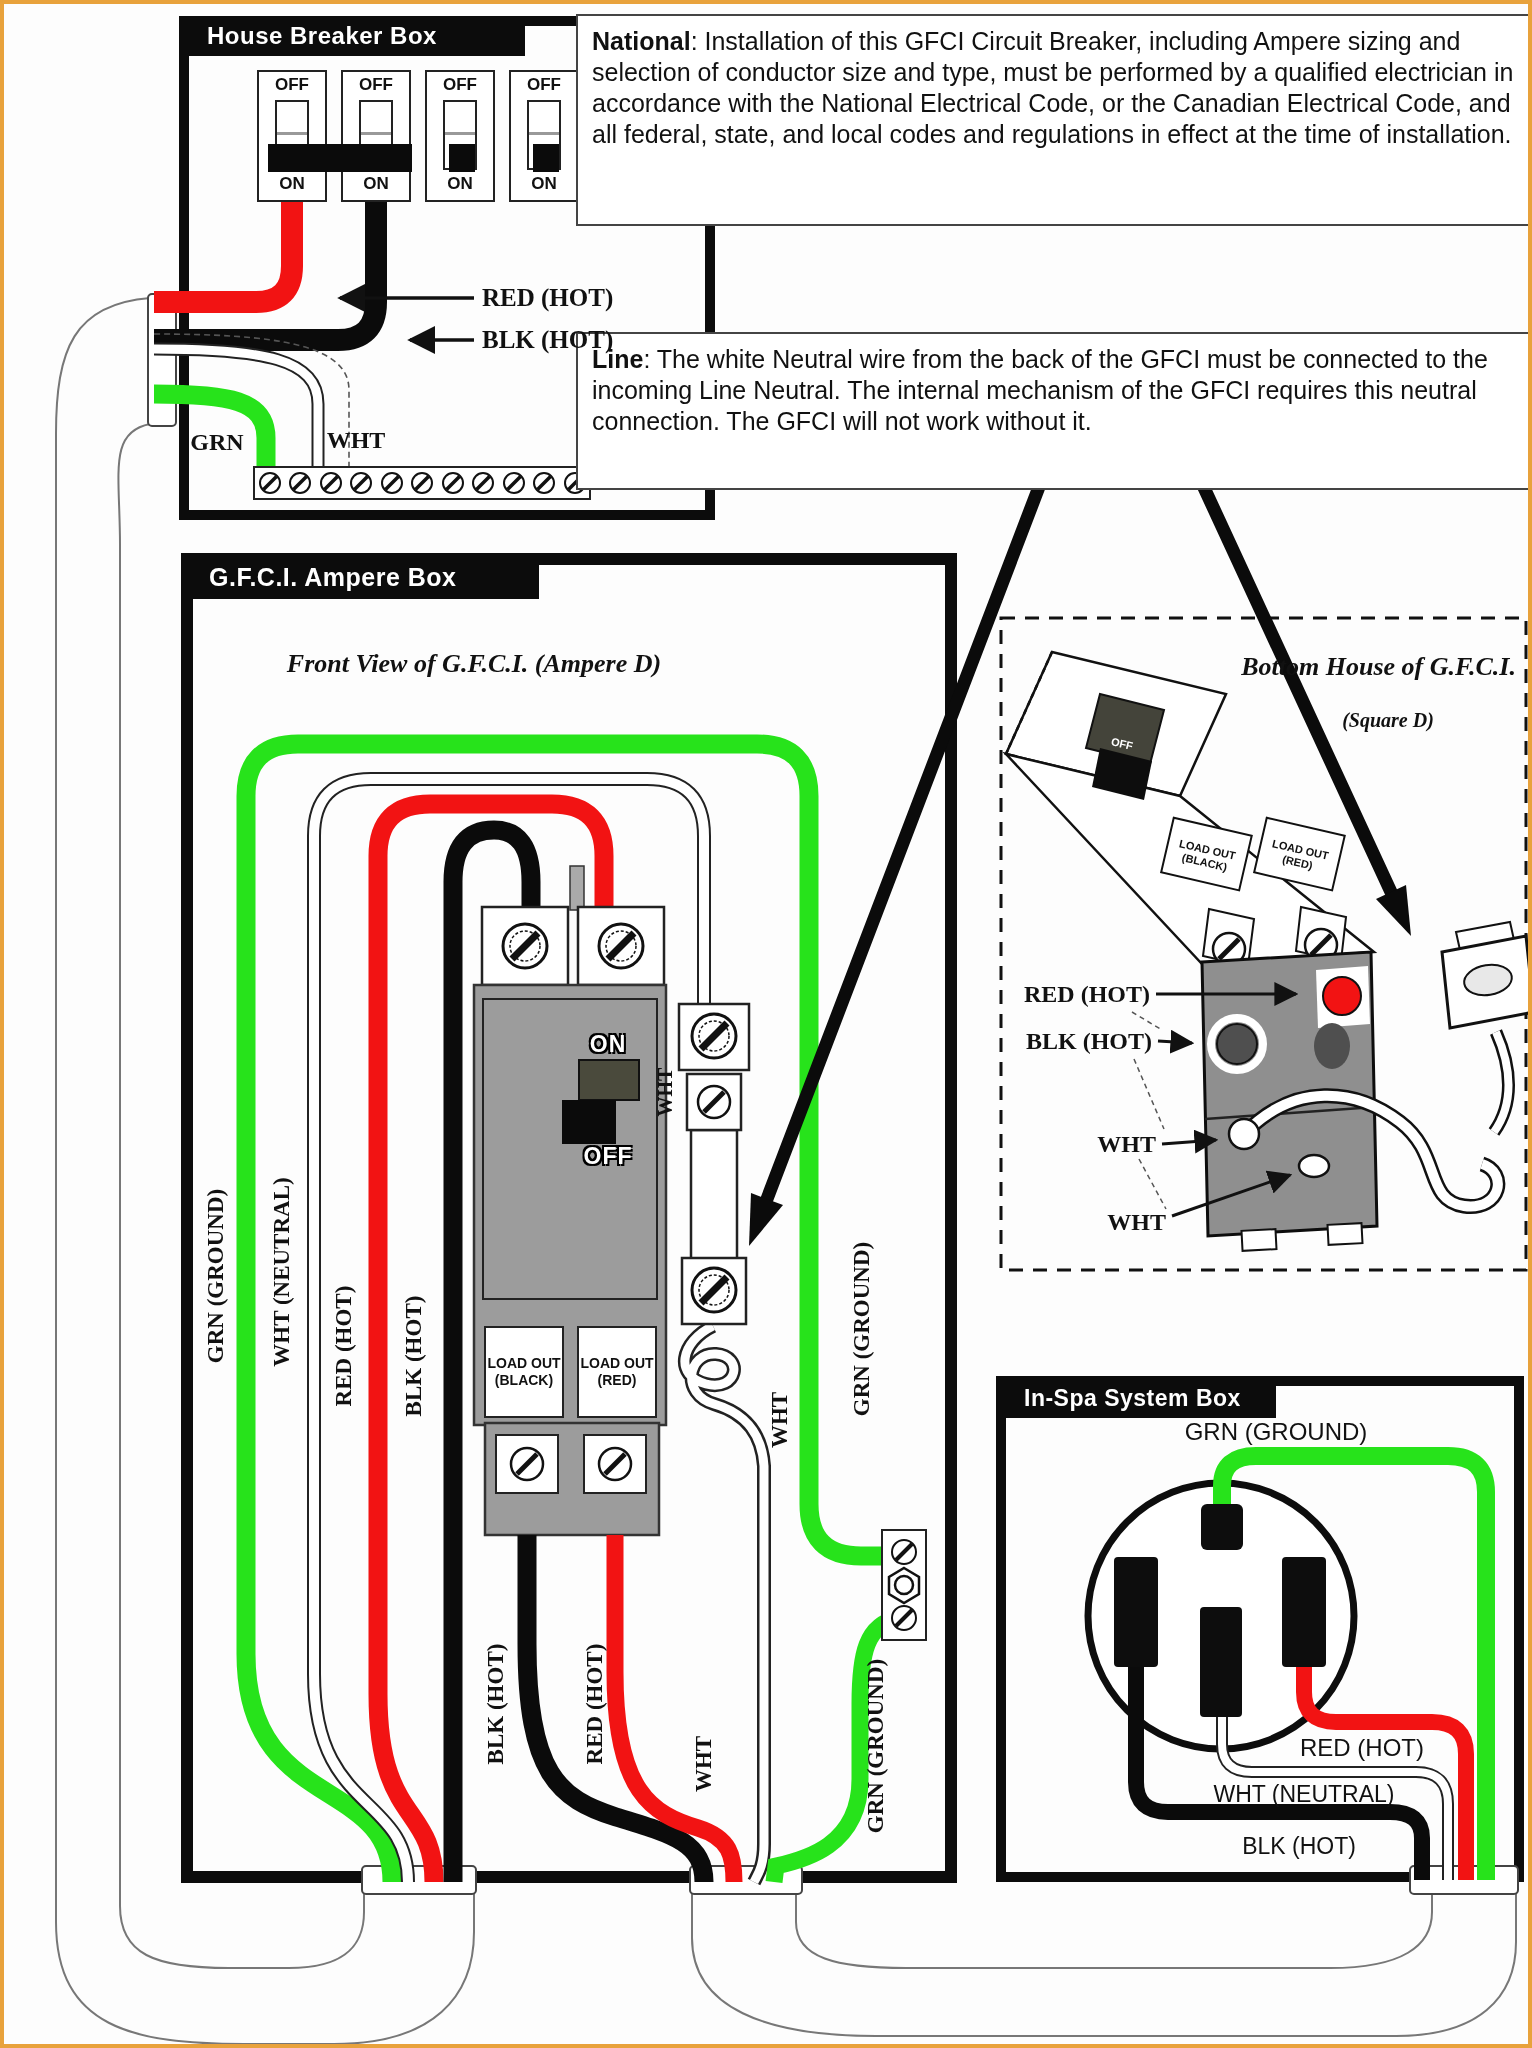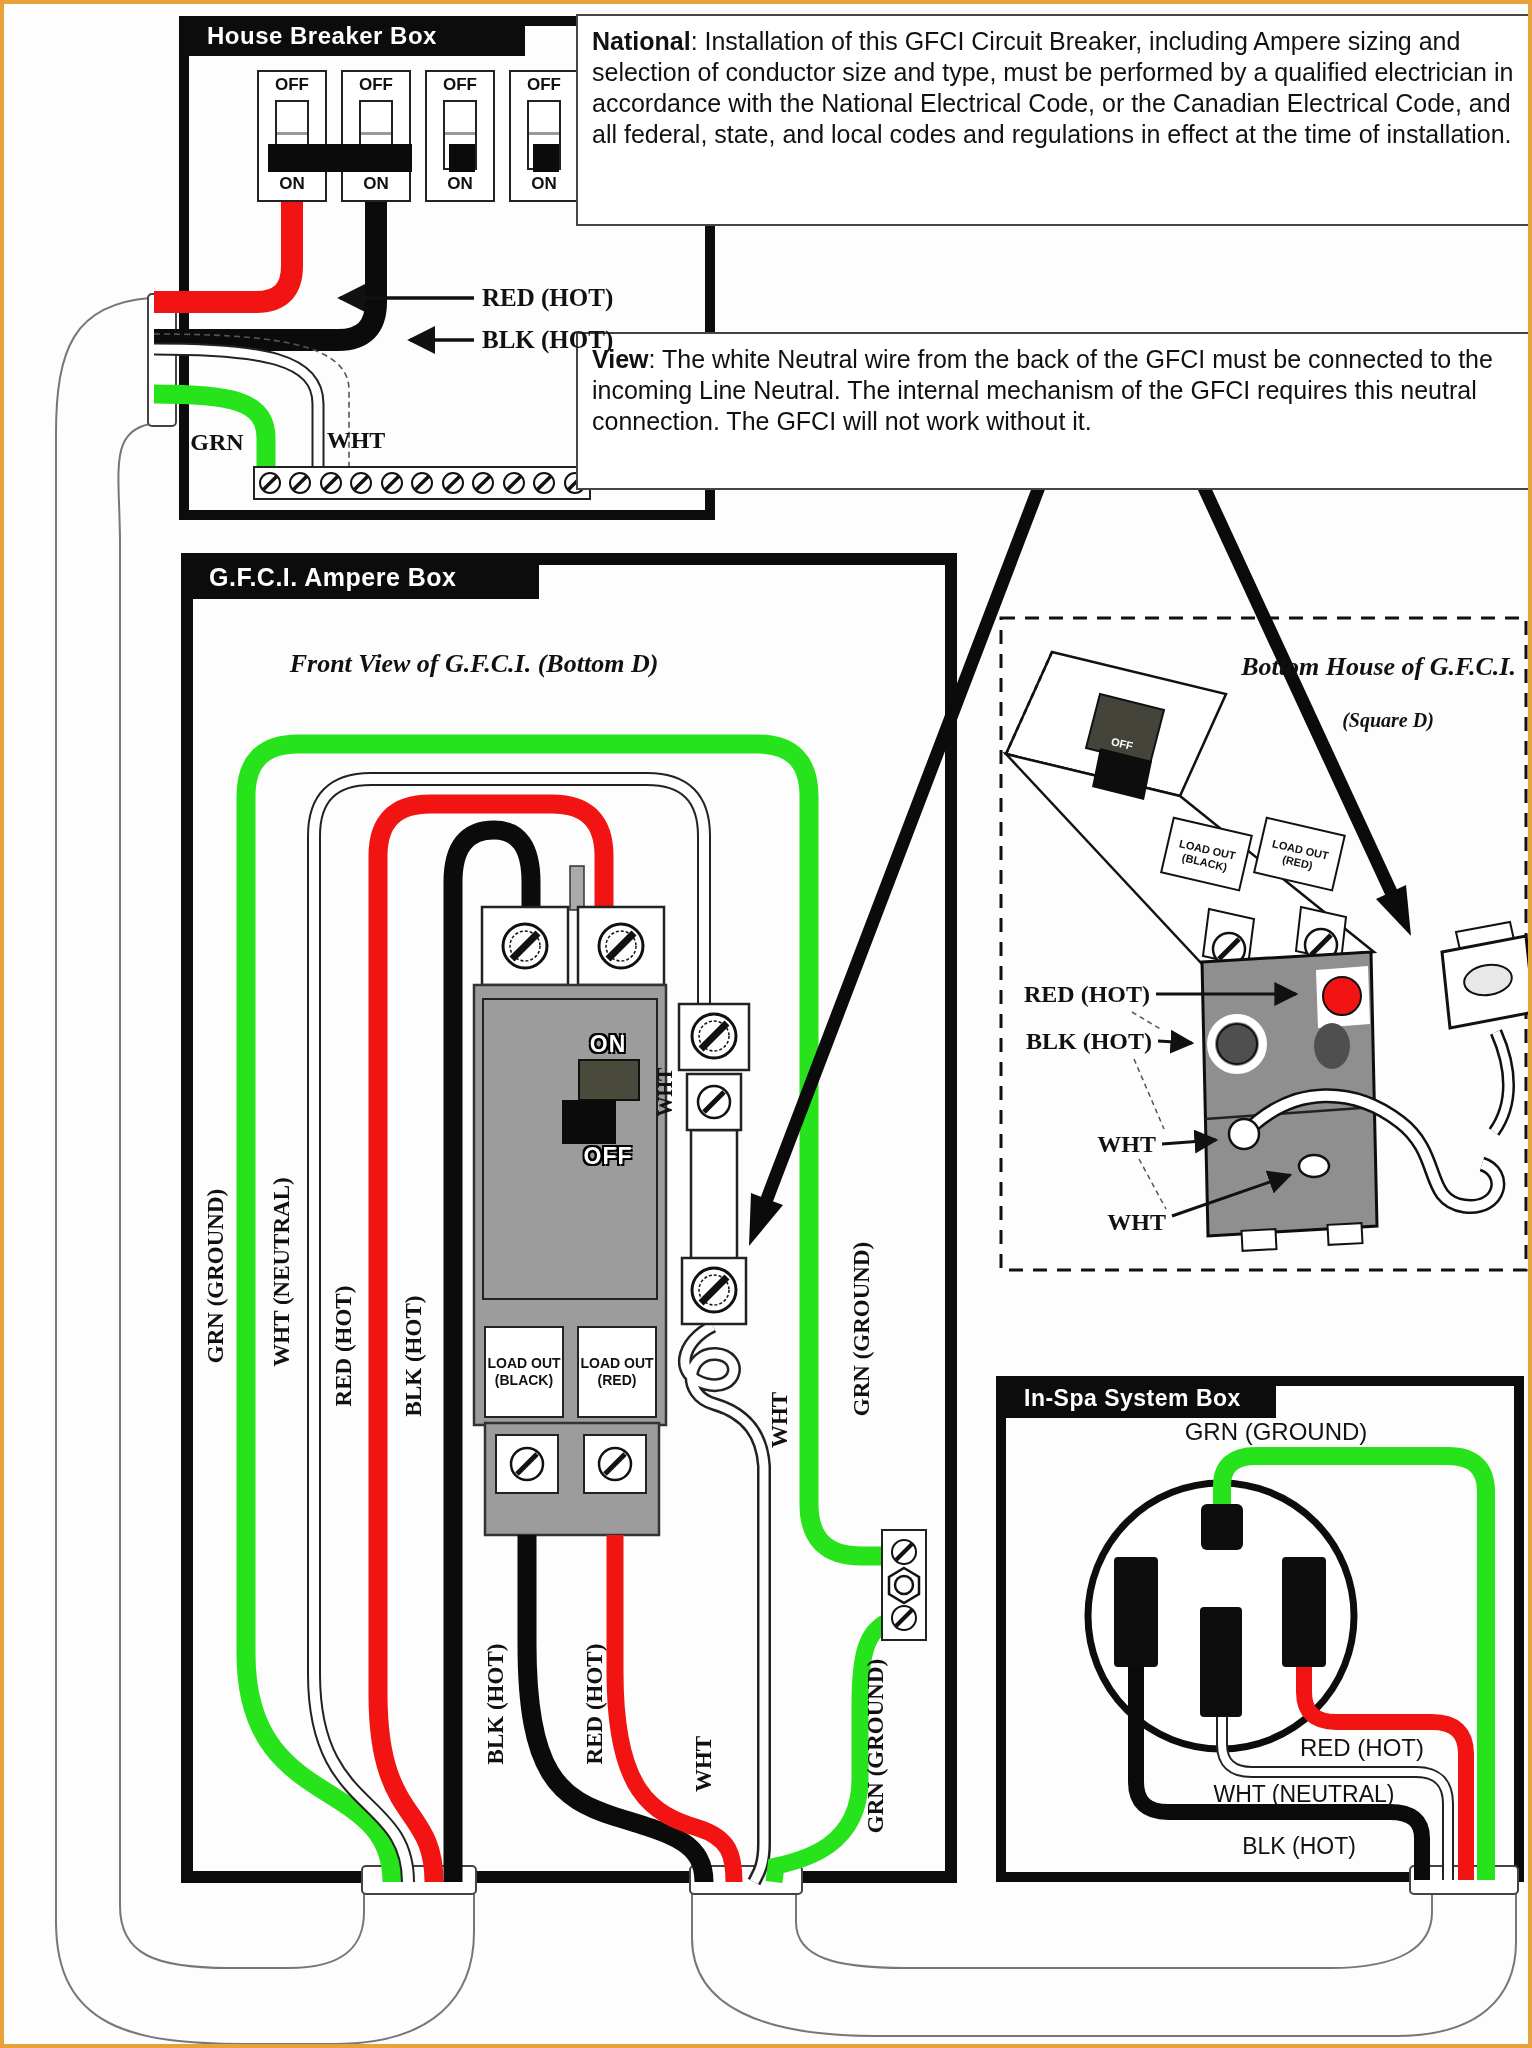--- a/index.html
+++ b/index.html
@@ -281,21 +281,21 @@
     <span>G.F.C.I. Ampere Box</span>
   </div>
   <div class="tab" style="left:992px; top:1374px; width:252px; height:40px; font-size:23px;">
     <span>In-Spa System Box</span>
   </div>
 
   <div class="notebox" style="left:572px; top:10px; width:948px; height:188px;">
     <b>National</b><span>: Installation of this GFCI Circuit Breaker, including Ampere sizing and selection of conductor size and type, must be performed by a qualified electrician in accordance with the National Electrical Code, or the Canadian Electrical Code, and all federal, state, and local codes and regulations in effect at the time of installation.</span>
   </div>
   <div class="notebox" style="left:572px; top:328px; width:948px; height:134px;">
-    <b>View</b><span>: The white Neutral wire from the back of the GFCI must be connected to the incoming Line Neutral. The internal mechanism of the GFCI requires this neutral connection. The GFCI will not work without it.</span>
+    <b>Line</b><span>: The white Neutral wire from the back of the GFCI must be connected to the incoming Line Neutral. The internal mechanism of the GFCI requires this neutral connection. The GFCI will not work without it.</span>
   </div>
 
   <div class="breaker" style="left:253px; top:66px;">
     <div class="off">OFF</div>
     <div class="toggle">
         <div class="tdiv"></div>
       </div>
     <div class="on">ON</div>
   </div>
   <div class="breaker" style="left:337px; top:66px;">
@@ -329,21 +329,21 @@
     <div class="handle"></div>
     <div class="on">ON</div>
   </div>
   <div class="tiebar"></div>
 
   <div class="lbl l serif" style="left:478px; top:294px; font-size:25px;">RED (HOT)</div>
   <div class="lbl l serif" style="left:478px; top:336px; font-size:25px;">BLK (HOT)</div>
   <div class="lbl c serif" style="left:213px; top:438px; font-size:24px;">GRN</div>
   <div class="lbl c serif" style="left:352px; top:436px; font-size:24px;">WHT</div>
 
-  <div class="lbl c serif ital" style="left:470px; top:660px; font-size:26px;">Front View of G.F.C.I. (Bottom D)</div>
+  <div class="lbl c serif ital" style="left:470px; top:660px; font-size:26px;">Front View of G.F.C.I. (Ampere D)</div>
   <div class="lbl c stamp" style="left:604px; top:1040px;">ON</div>
   <div class="lbl c stamp" style="left:604px; top:1152px;">OFF</div>
   <div class="plate" style="left:480px; top:1322px; width:80px; height:92px; font-size:14px; line-height:1.25; white-space:normal;">LOAD OUT (BLACK)</div>
   <div class="plate" style="left:573px; top:1322px; width:80px; height:92px; font-size:14px; line-height:1.25; white-space:normal;">LOAD OUT (RED)</div>
 
   <div class="lbl v serif" style="left:212px; top:1272px; font-size:23px;">GRN (GROUND)</div>
   <div class="lbl v serif" style="left:278px; top:1268px; font-size:23px;">WHT (NEUTRAL)</div>
   <div class="lbl v serif" style="left:340px; top:1342px; font-size:23px;">RED (HOT)</div>
   <div class="lbl v serif" style="left:410px; top:1352px; font-size:23px;">BLK (HOT)</div>
 

